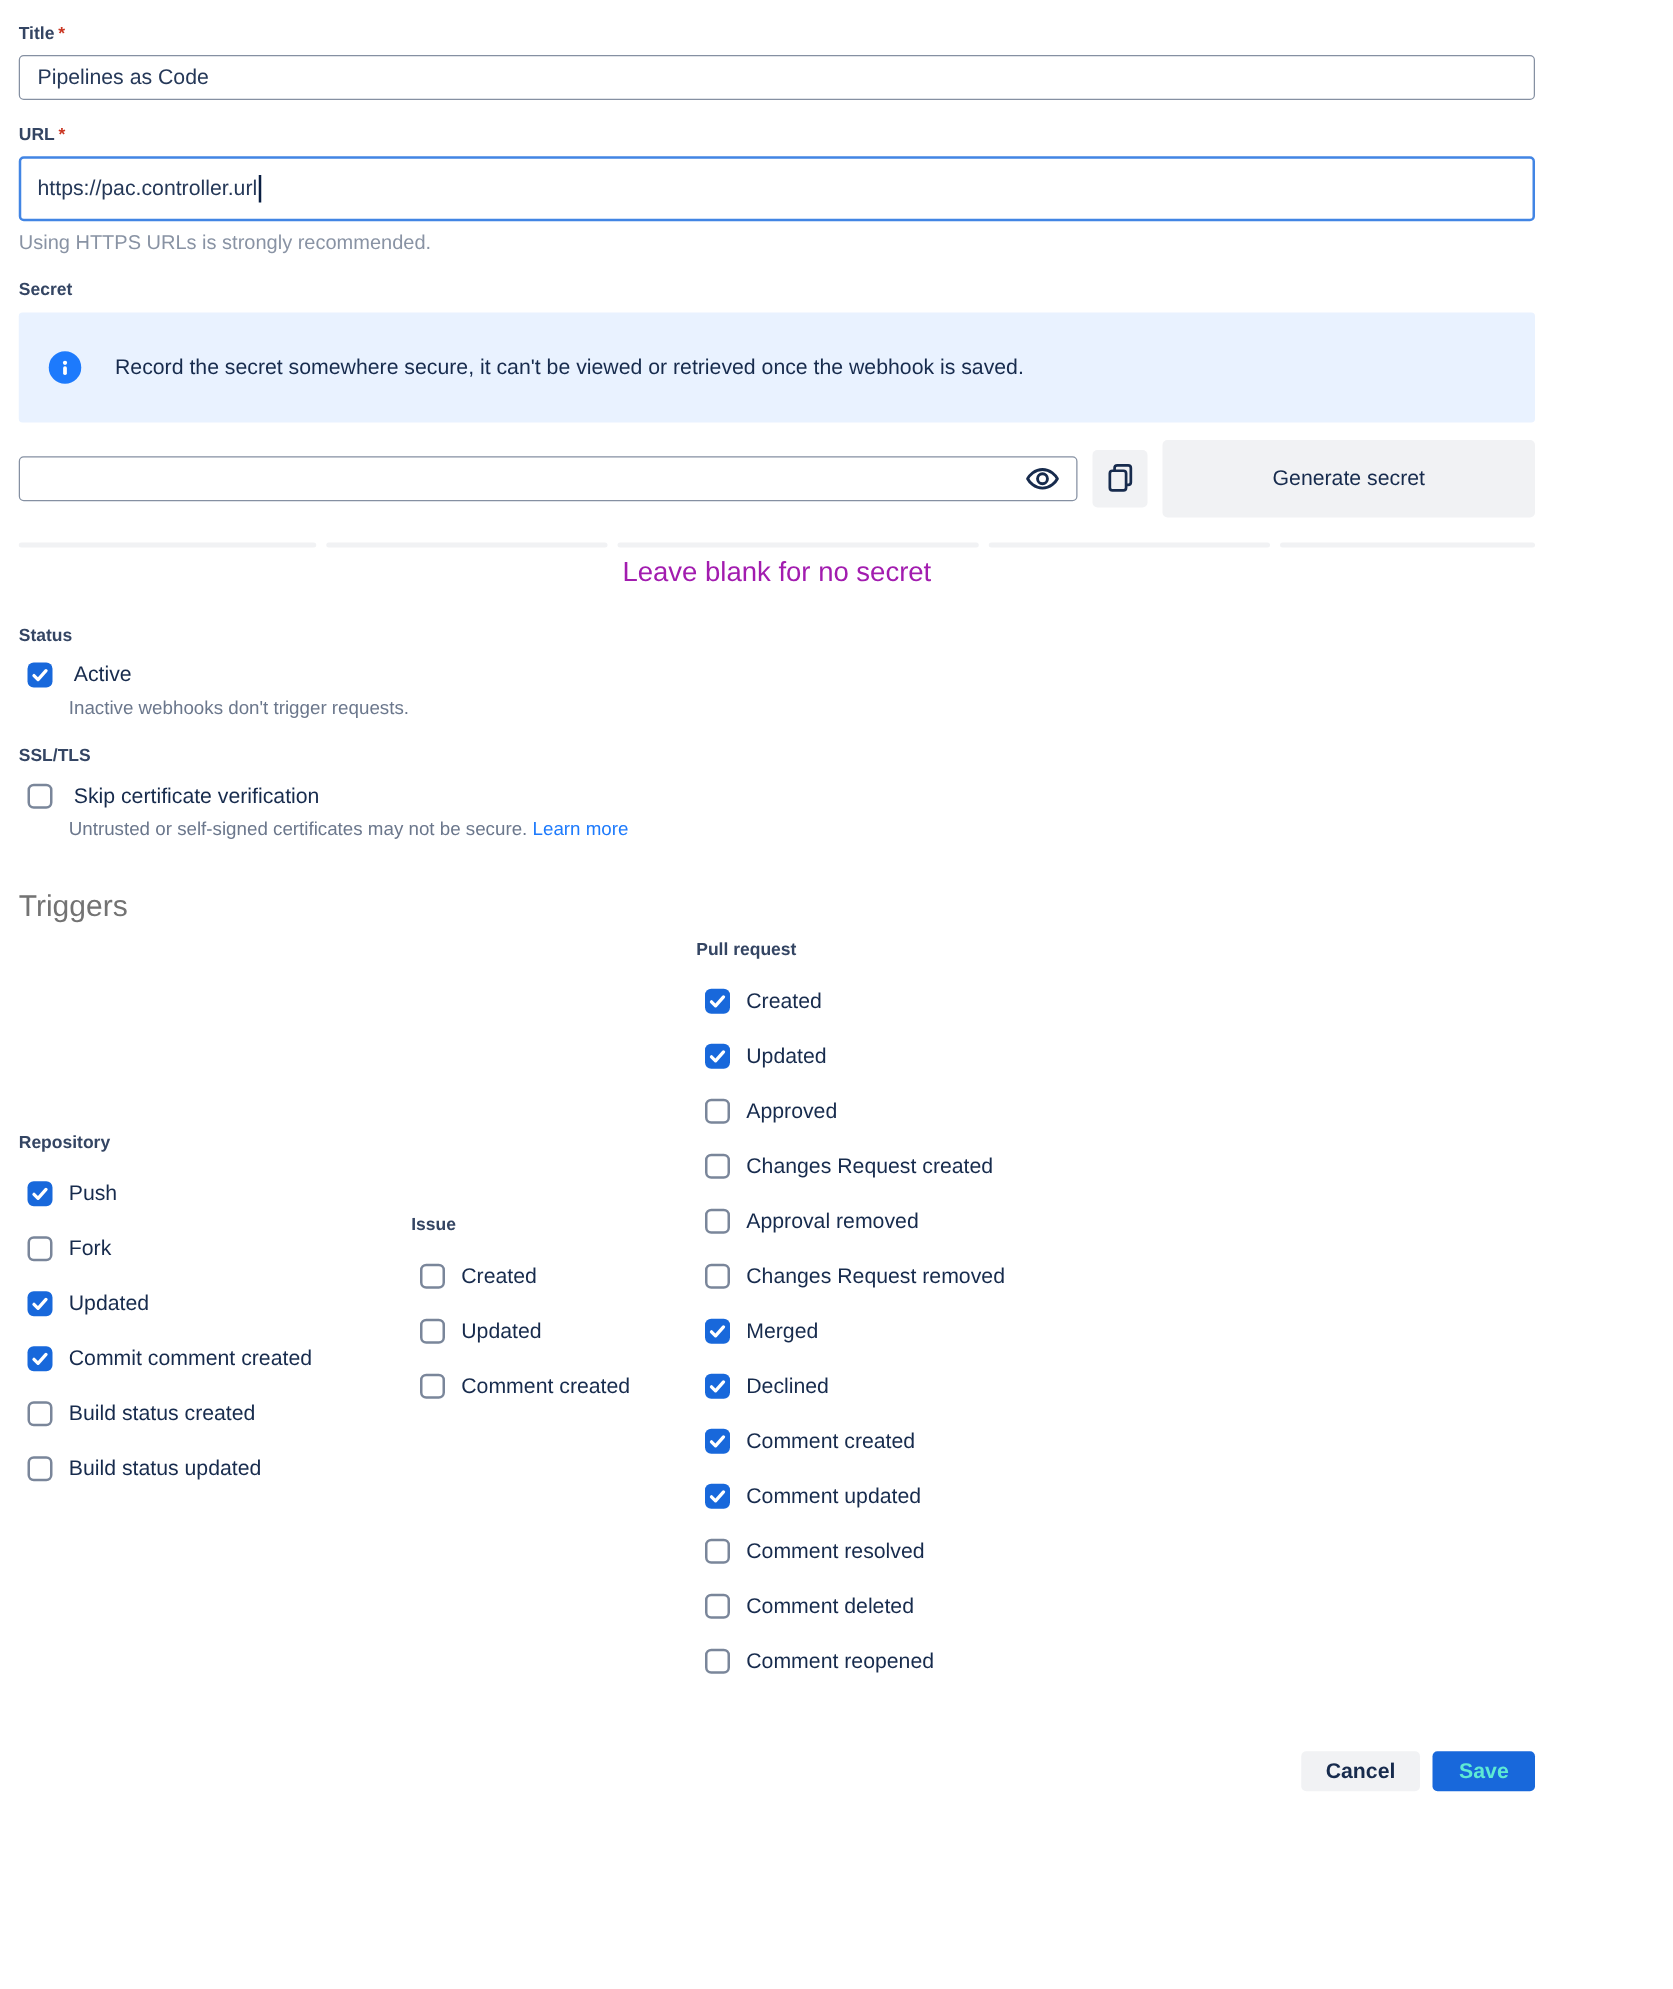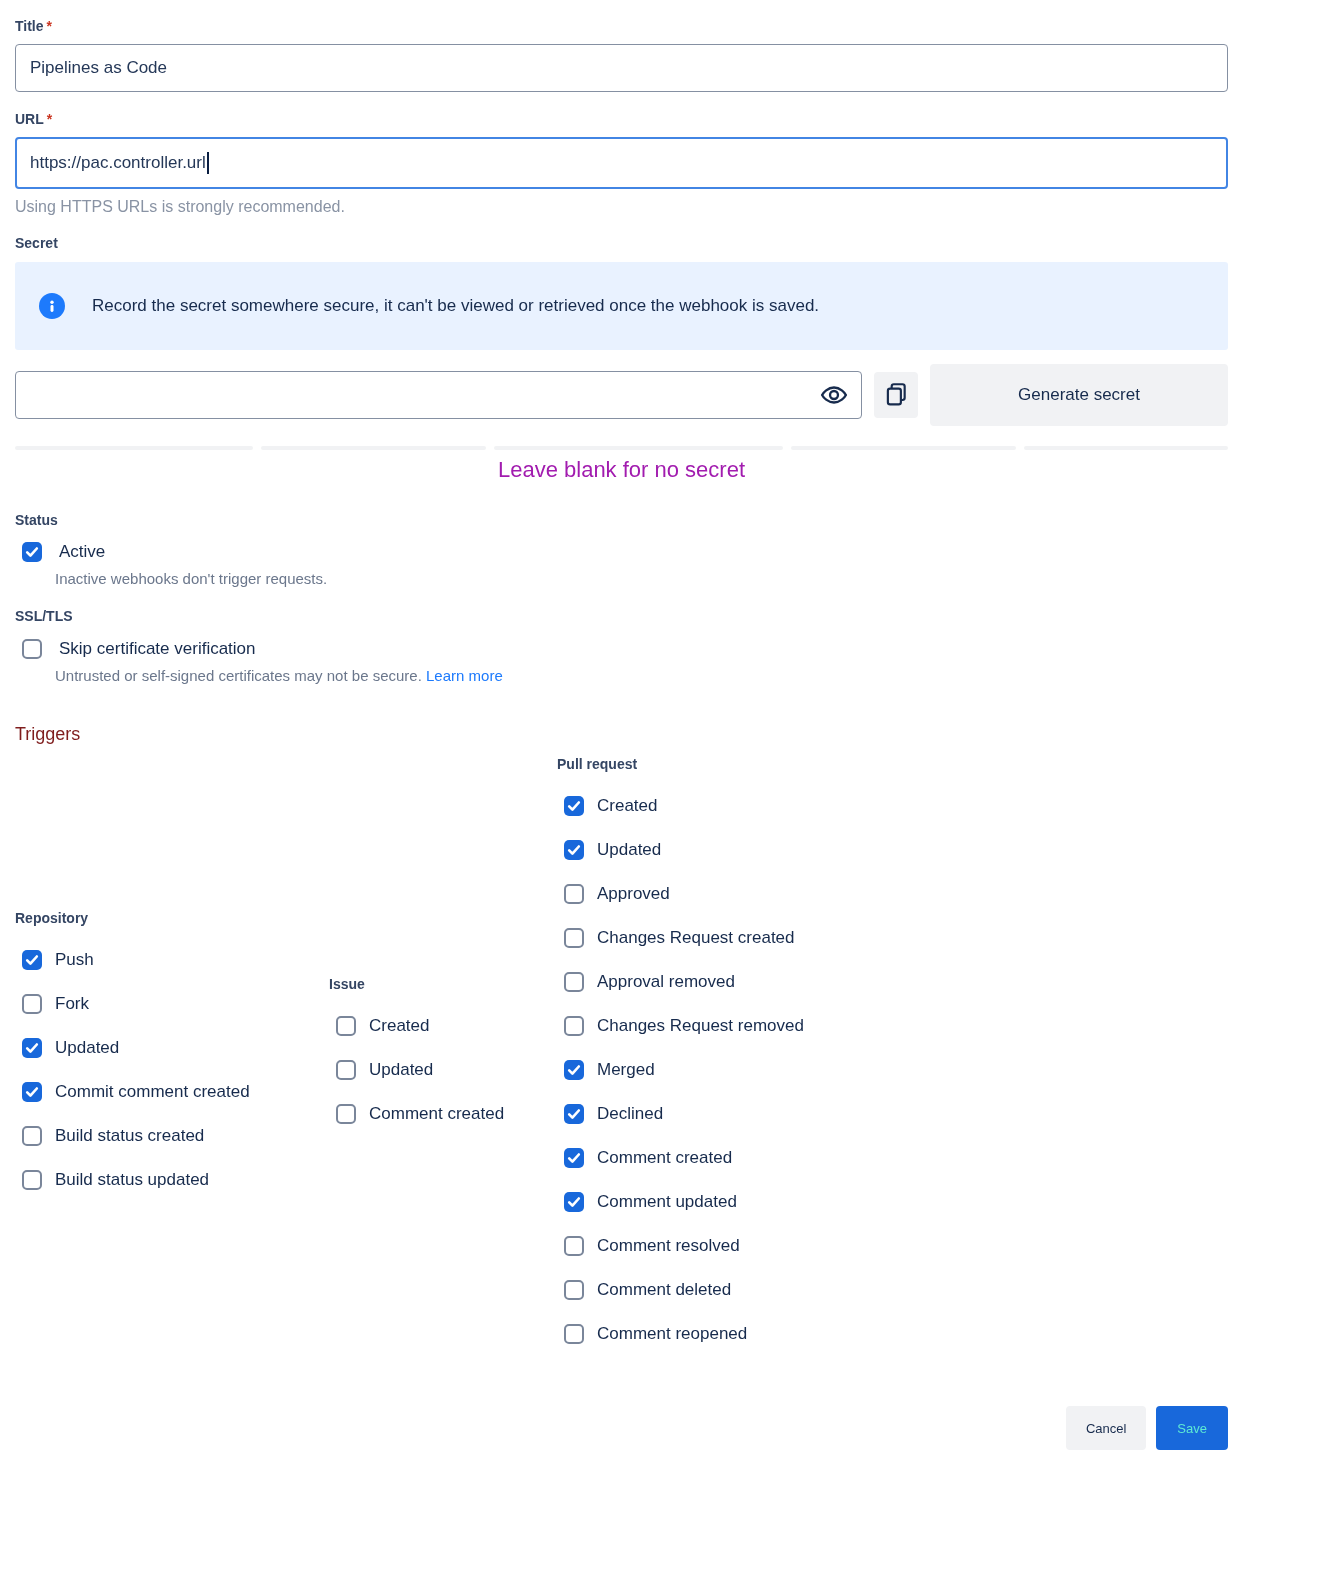--- a/index.html
+++ b/index.html
@@ -9,21 +9,21 @@
     font-family: "Liberation Sans", sans-serif;
     color: #172B4D;
     -webkit-font-smoothing: antialiased;
   }
   .page { padding: 18px 110px 0 15px; }
 
   .field-label { font-size: 14px; font-weight: 700; color: #344563; line-height: 16px; }
   .req { color: #CA3521; margin-left: 3px; }
 
   .text-input {
-    width: 100%; height: 48px;
+    width: 100%; height: 36px;
     border: 1px solid #8590A2; border-radius: 4px;
     background: #fff; color: #253858;
     font-size: 17px; padding: 0 14px;
     font-family: "Liberation Sans", sans-serif;
     outline: none;
   }
   .mt-title { margin-bottom: 10px; }
 
   .url-box {
     margin-top: 10px; height: 52px;
@@ -85,34 +85,35 @@
     border: 2px solid #7A869A; border-radius: 5px; background: #fff;
     display: flex; align-items: center; justify-content: center; cursor: pointer;
   }
   .cb svg { display: none; }
   .cb.checked { border: none; background: #1868DB; }
   .cb.checked svg { display: block; }
   .cb-label { font-size: 17px; color: #172B4D; cursor: pointer; }
   .sub-help { margin: 8px 0 0 40px; font-size: 15px; color: #6B778C; }
   .link { color: #1D7AFC; text-decoration: none; cursor: pointer; }
 
-  .triggers-h1 { margin-top: 40px; font-size: 18px; font-weight: 500; color: #7f1d1d; }
+  .triggers-h1 { margin-top: 40px; font-size: 24px; font-weight: 500; color: #737373; }
   .tcols { display: flex; margin-top: 11px; align-items: center; }
   .tcol:nth-child(1) { width: 314px; }
   .tcol:nth-child(2) { width: 228px; }
   .tcol:nth-child(3) { flex: 1; }
   .tcol-header { font-size: 14px; font-weight: 700; color: #344563; line-height: 16px; }
   .trow { display: flex; align-items: center; gap: 13px; padding-left: 7px; margin-top: 24px; height: 20px; }
   .trow:first-of-type { margin-top: 27px; }
 
   .actions { display: flex; justify-content: flex-end; gap: 10px; margin-top: 62px; }
   .btn {
-    height: 44px; border: none; border-radius: 4px;
-    font-size: 13px; padding: 0 20px; cursor: pointer;
+    height: 32px; border: none; border-radius: 4px;
+    font-size: 17px; padding: 0 20px; cursor: pointer;
     font-family: "Liberation Sans", sans-serif;
+    font-weight: bold;
   }
   .btn.cancel { background: #F1F2F4; color: #172B4D; }
   .btn.save { background: #1868DB; color: #5eead4; padding: 0 21px; }
 </style>
 </head>
 <body>
 
 <div class="page">
 
   

